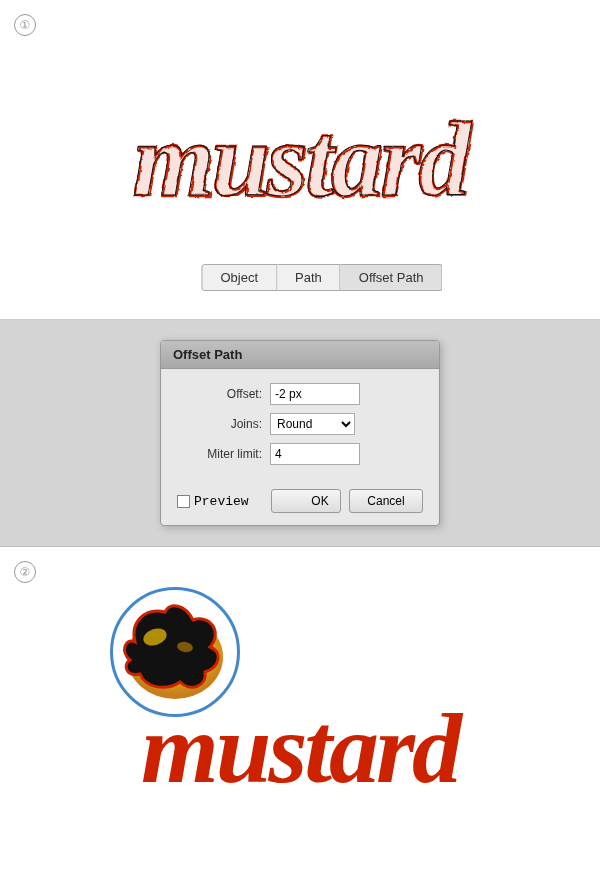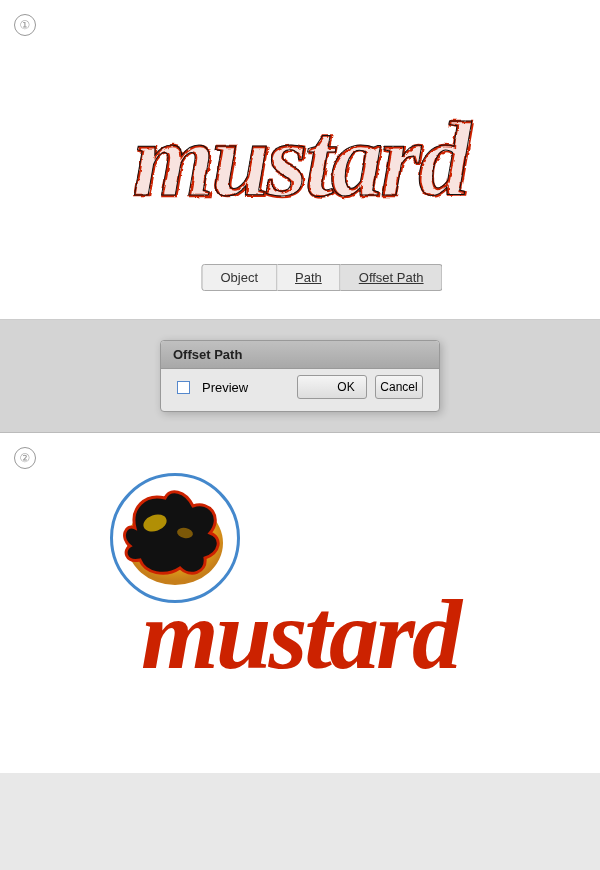--- a/index.html
+++ b/index.html
@@ -83,21 +83,20 @@
       border-radius: 3px 0 0 3px;
     }
 
     .toolbar-btn:last-child {
       border-radius: 0 3px 3px 0;
       background: #e0e0e0;
     }
 
     .toolbar-btn:not(:first-child) {
       border-left: none;
-      text-decoration: underline;
     }
 
     
     .section-dialog {
       background: #d4d4d4;
       width: 100%;
       padding: 20px 0;
       display: flex;
       align-items: center;
       justify-content: center;
@@ -167,22 +166,23 @@
     .dialog-footer {
       display: flex;
       align-items: center;
       padding: 6px 16px 12px 16px;
       gap: 8px;
     }
 
     .preview-check {
       display: flex;
       align-items: center;
-      gap: 12px;
+      gap: 4px;
       flex: 1;
+      font-family: Liberation Mono, monospace;
     }
 
     .preview-checkbox {
       width: 13px;
       height: 13px;
       border: 1px solid #5588cc;
       background: #fff;
       display: inline-block;
     }
 
@@ -191,21 +191,21 @@
       height: 24px;
       background: linear-gradient(to bottom, #f5f5f5, #ddd);
       border: 1px solid #999;
       border-radius: 3px;
       cursor: pointer;
       font-size: 12px;
       padding-left: 28px;
     }
 
     .dialog-cancel-btn {
-      width: 48px;
+      width: 74px;
       height: 24px;
       background: linear-gradient(to bottom, #f5f5f5, #ddd);
       border: 1px solid #999;
       border-radius: 3px;
       cursor: pointer;
       font-size: 12px;
     }
 
     
     .section-2 {
@@ -307,20 +307,40 @@
   <div class="toolbar">
     <button class="toolbar-btn">Object</button>
     <button class="toolbar-btn">Path</button>
     <button class="toolbar-btn">Offset Path</button>
   </div>
 </div>
 
 <div class="section-dialog">
   <div class="dialog-box">
     <div class="dialog-title">Offset Path</div>
+    <div class="dialog-body">
+      <div class="dialog-row">
+        <span class="dialog-label">Offset:</span>
+        <input class="dialog-input" type="text" value="-2 px" style="">
+      </div>
+      <div class="dialog-row">
+        <span class="dialog-label">Joins:</span>
+        <div class="dialog-select-wrap">
+          <select class="dialog-select">
+            <option>Miter</option>
+            <option selected="">Round</option>
+            <option>Bevel</option>
+          </select>
+        </div>
+      </div>
+      <div class="dialog-row">
+        <span class="dialog-label">Miter limit:</span>
+        <input class="dialog-input" type="text" value="4" style="">
+      </div>
+    </div>
     <div class="dialog-footer">
       <div class="preview-check">
         <span class="preview-checkbox"></span>
         <span>Preview</span>
       </div>
       <button class="dialog-ok-btn">OK</button>
       <button class="dialog-cancel-btn">Cancel</button>
     </div>
   </div>
 </div>

